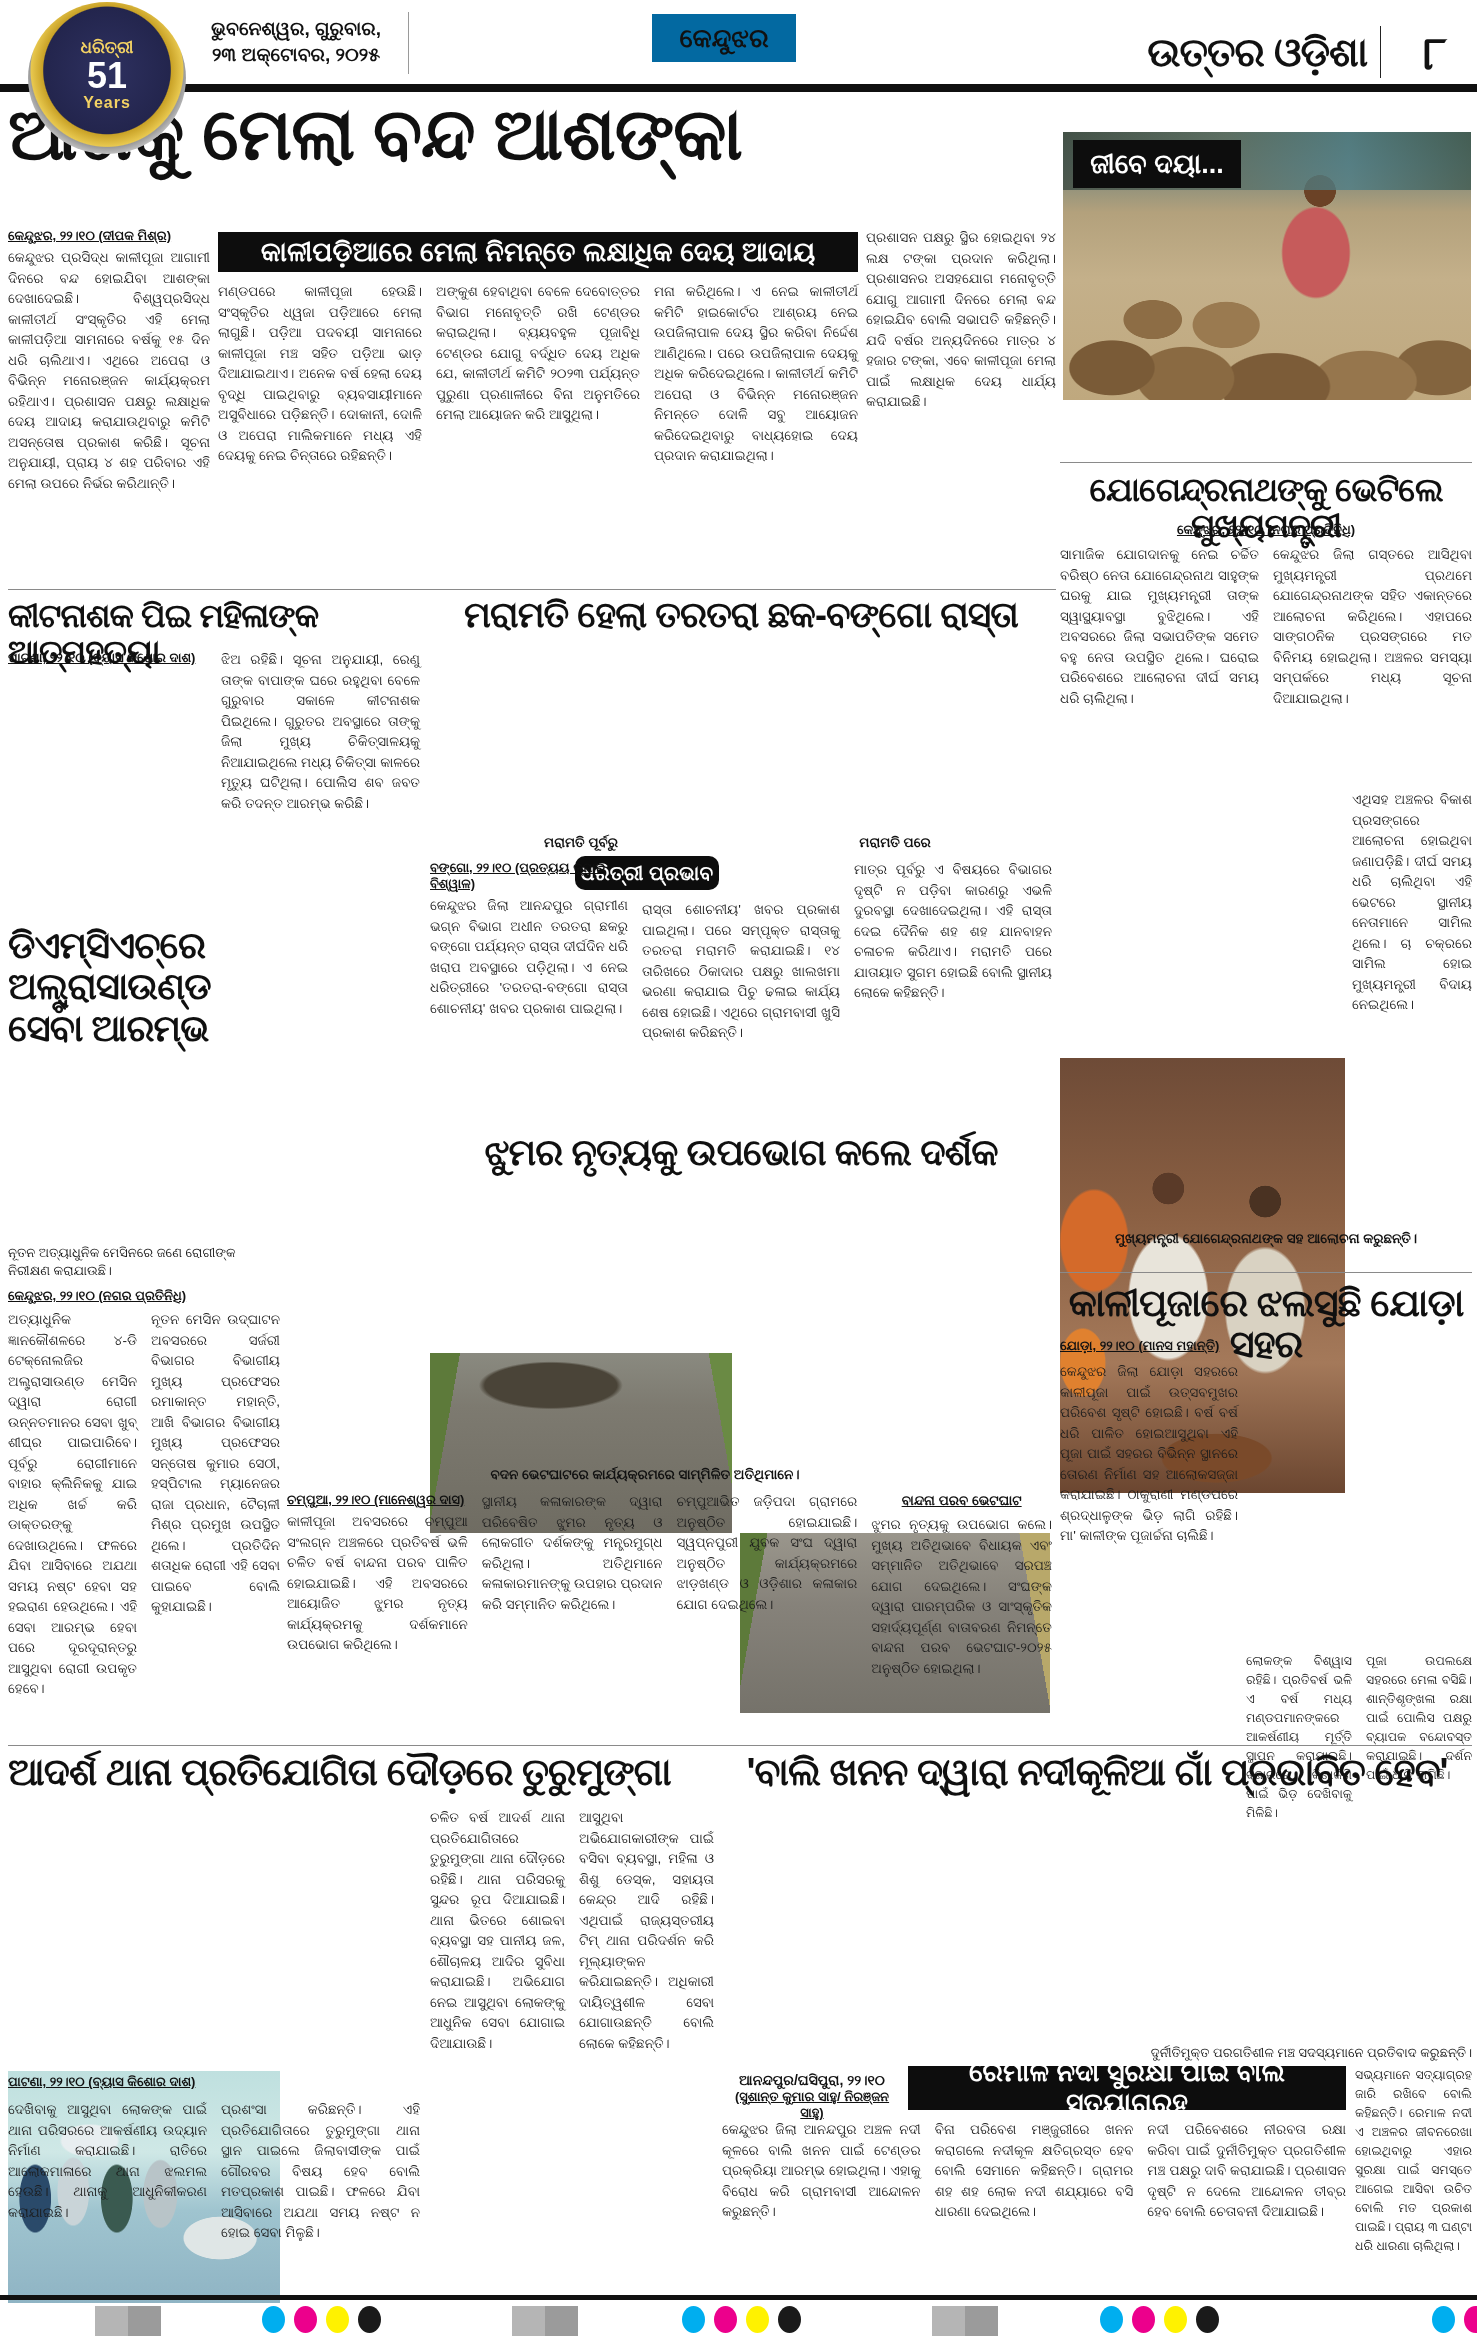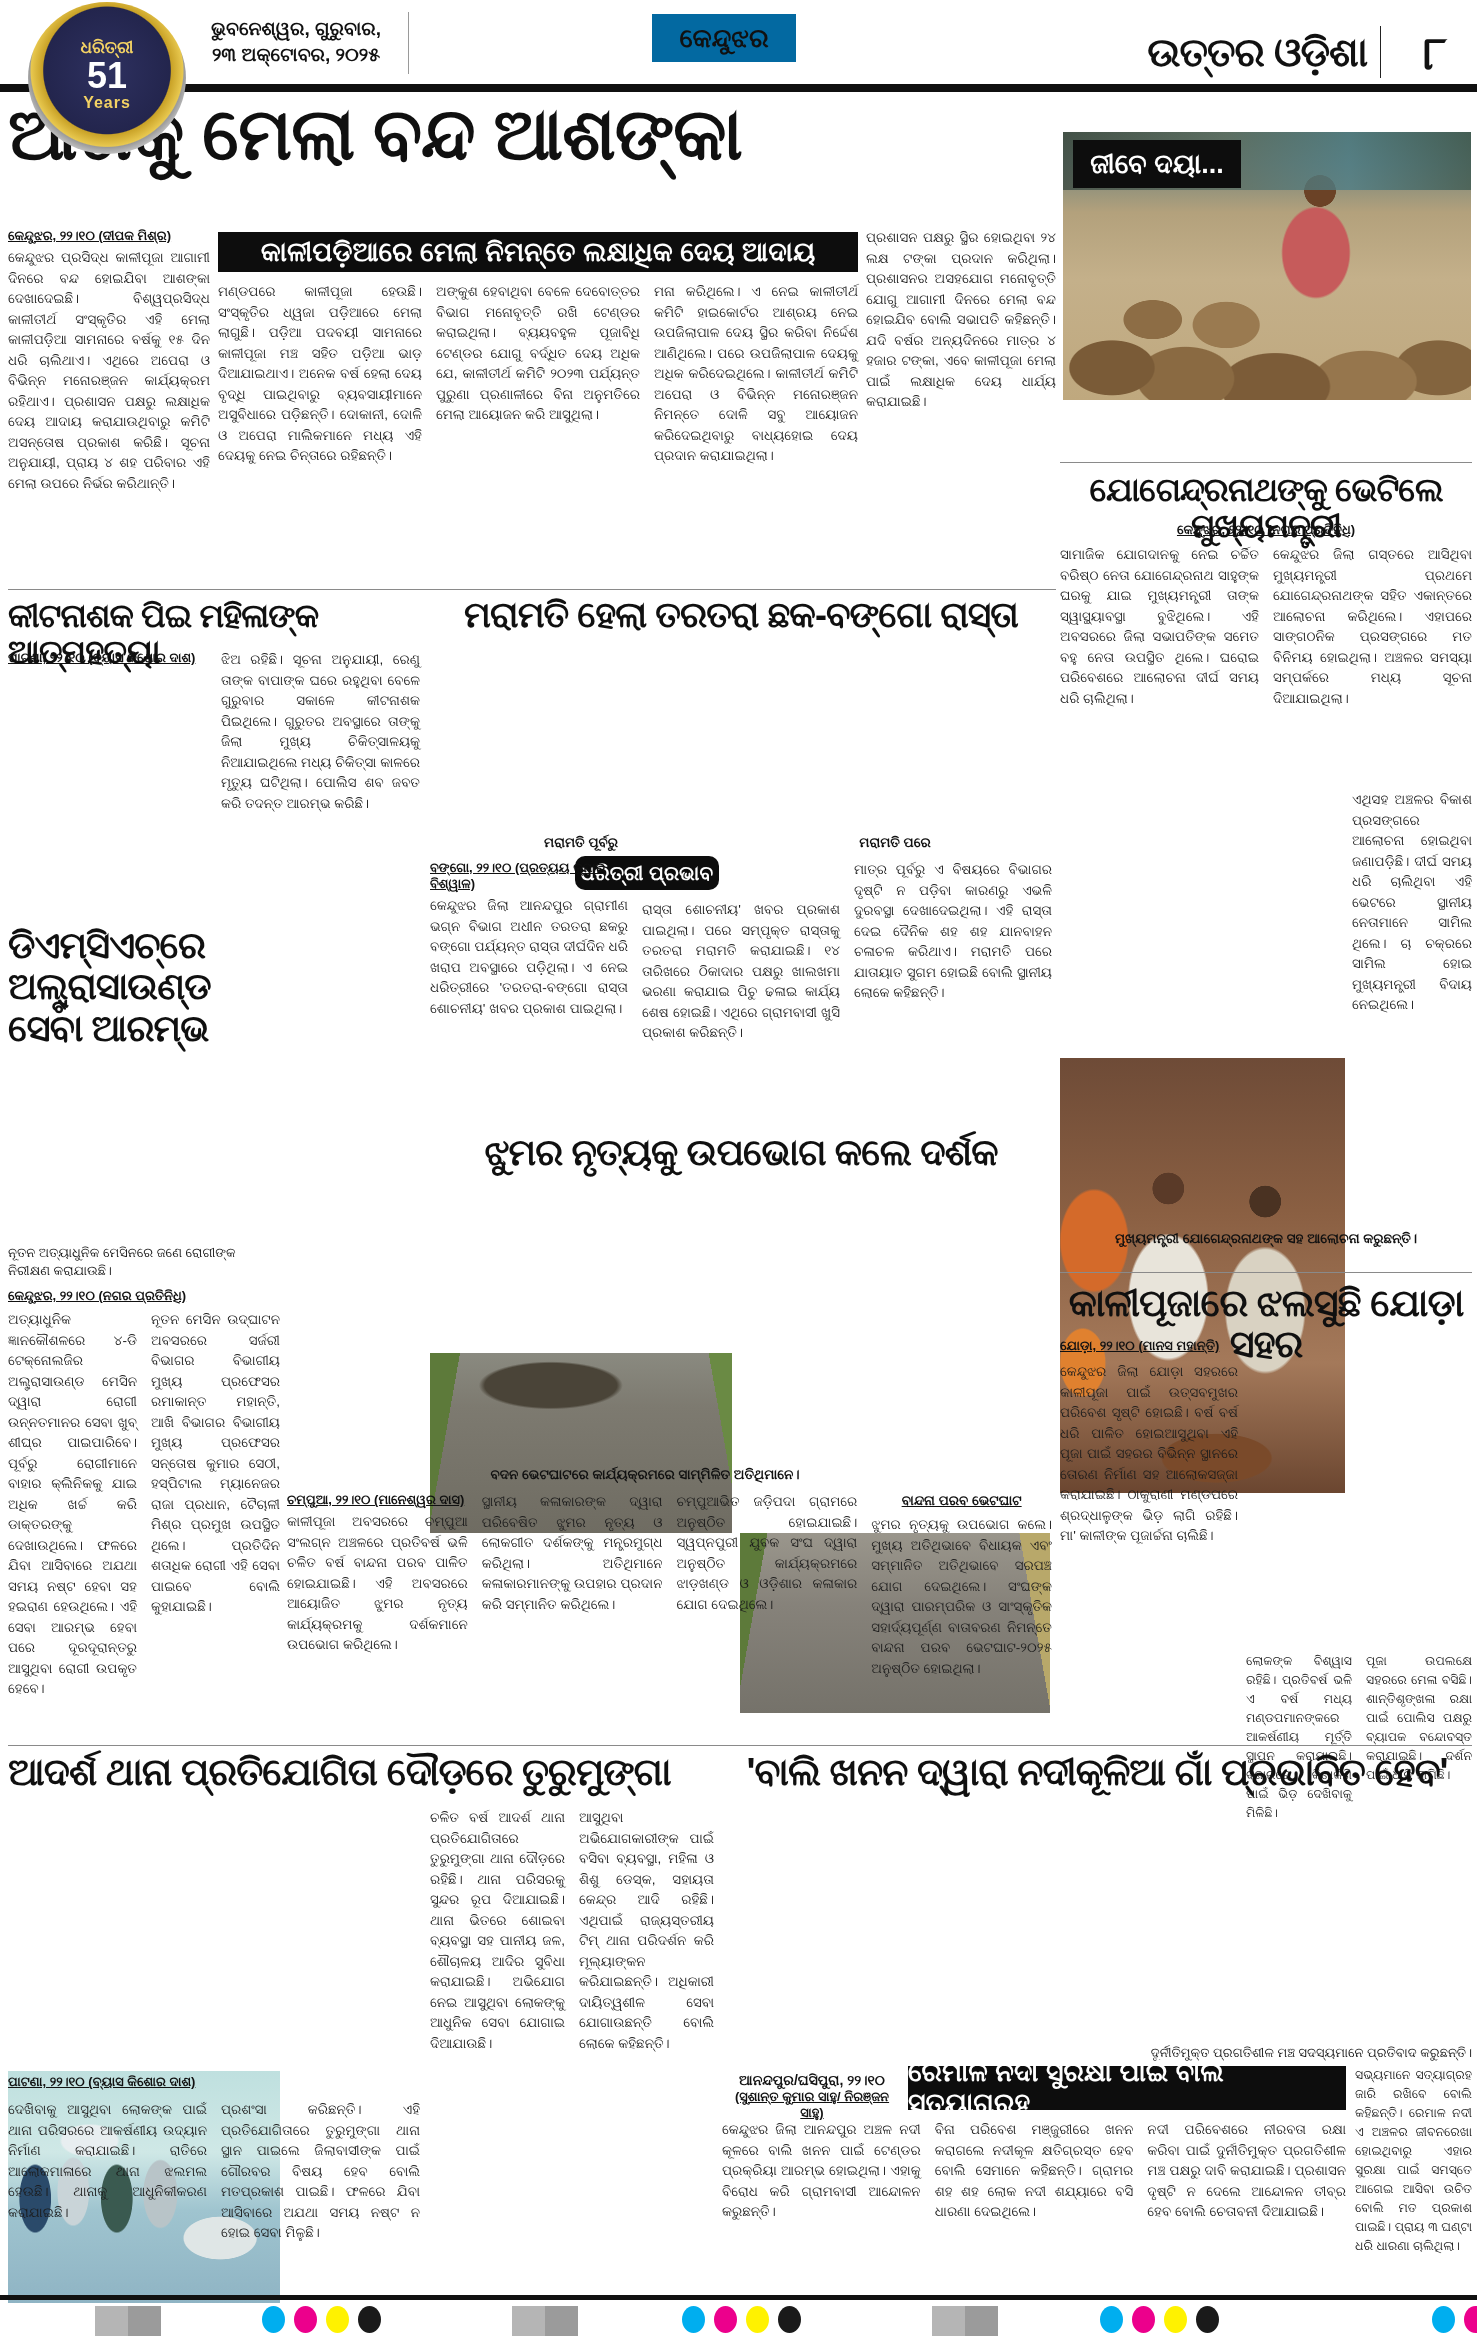--- a/index.html
+++ b/index.html
@@ -3,21 +3,21 @@
 <meta charset="utf-8">
 <style>
   html,body{margin:0;padding:0;background:#e9e9e9;}
   #page{position:relative;width:1477px;height:2339px;background:#fff;overflow:hidden;
         font-family:"Liberation Sans","DejaVu Sans",sans-serif;color:#111;}
   .abs{position:absolute;}
   .hl{font-weight:bold;color:#101010;line-height:1.08;letter-spacing:-1px;}
   .body-txt{font-size:13.5px;line-height:1.52;text-align:justify;color:#1c1c1c;}
   .byline{font-size:13px;font-weight:bold;text-decoration:underline;margin:0 0 4px 0;}
   .cap{font-size:13.5px;font-weight:bold;text-align:center;line-height:1.35;}
-  .blackbox{background:#0d0d0d;color:#fff;font-weight:bold;display:flex;align-items:center;justify-content:center;}
+  .blackbox{background:#0d0d0d;color:#fff;font-weight:bold;display:flex;align-items:center;justify-content:center;text-align:center;}
   .cols{display:flex;gap:14px;}
   .cols>div{flex:1;}
   .vrule{width:1px;background:#9a9a9a;}
   .hrule{height:1px;background:#8a8a8a;}
   .photo{background:#cfc8b8;overflow:hidden;position:relative;}
   
   #logo{left:28px;top:2px;width:158px;height:152px;border-radius:50%;
         background:radial-gradient(circle at 50% 45%,#2e3160 0%,#23254d 55%,#c9a227 56%,#e8c84f 66%,#9b9b9b 67%,#c9c9c9 74%,transparent 75%);
         display:flex;flex-direction:column;align-items:center;justify-content:center;z-index:5;}
   #logo .l-title{color:#f3d264;font-size:17px;font-weight:bold;margin-top:-6px;}

